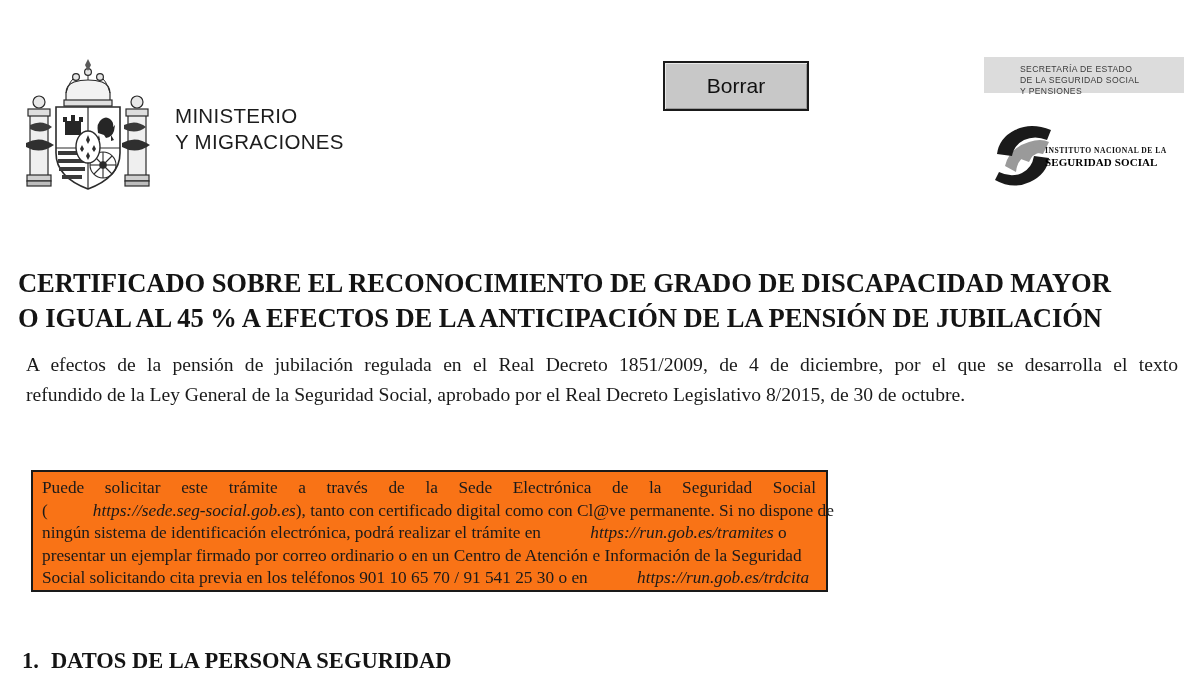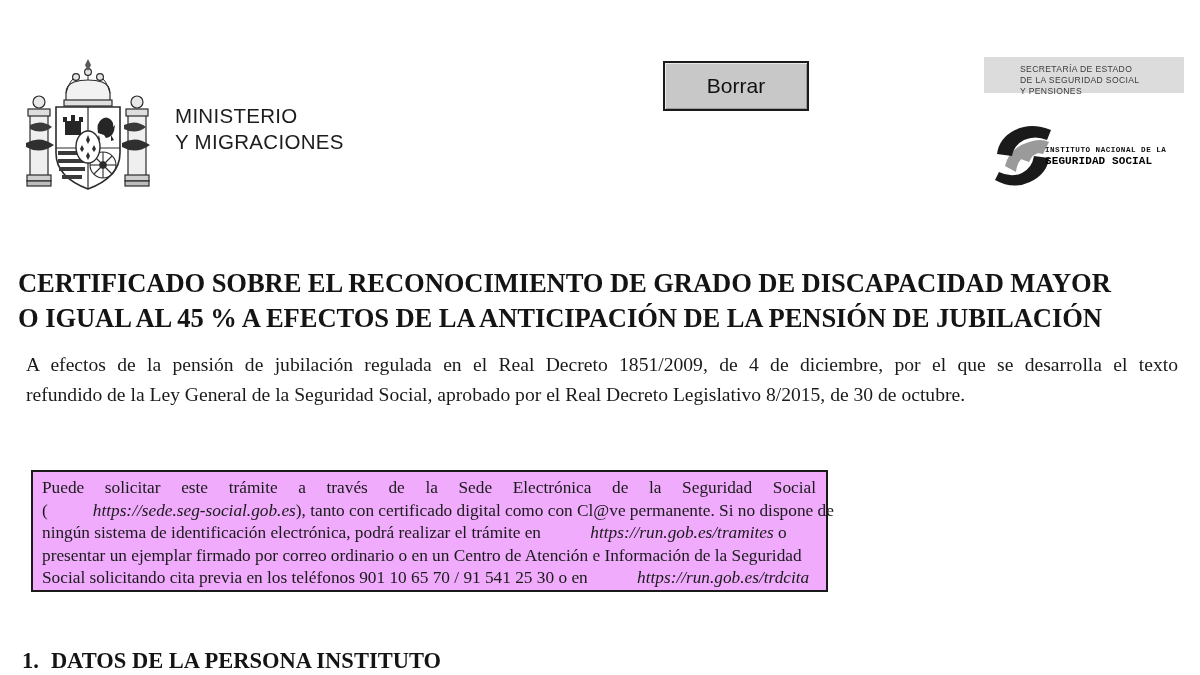--- a/index.html
+++ b/index.html
@@ -101,21 +101,21 @@
   .inss-swirl {
     position: absolute;
     left: 0; top: 0;
     width: 78px; height: 74px;
   }
   .inss-swirl svg { display: block; width: 78px; height: 74px; }
   .inss-words {
     position: absolute;
     left: 60px;
     top: 26px;
-    font-family: Liberation Mono, monospace;
+    font-family: Liberation Serif, serif;
     white-space: nowrap;
   }
   .inss-line1 {
     font-size: 7.6px;
     font-weight: 700;
     letter-spacing: 0.5px;
     color: #111;
     margin-bottom: 1px;
   }
   .inss-line2 {
@@ -160,21 +160,21 @@
   }
 
   
   .info-box {
     position: absolute;
     left: 31px;
     top: 470px;
     width: 797px;
     height: 122px;
     border: 2px solid #1a1a1a;
-    background: #f0abfc;
+    background: #f97316;
   }
   .info-box-inner {
     position: absolute;
     left: 9px;
     top: 5px;
     width: 774px;
     font-size: 17.3px;
     line-height: 22.6px;
     color: #1a1a1a;
   }
@@ -326,14 +326,14 @@
   <div class="info-box-inner">
     <span class="ib-line ib-just">Puede solicitar este trámite a través de la Sede Electrónica de la Seguridad Social</span>
     <span class="ib-line"><span>(</span><span class="bi">https://sede.seg-social.gob.es</span><span>), tanto con certificado digital como con Cl@ve permanente. Si no dispone de</span></span>
     <span class="ib-line"><span>ningún sistema de identificación electrónica, podrá realizar el trámite en </span><span class="bi">https://run.gob.es/tramites</span><span> o</span></span>
     <span class="ib-line">presentar un ejemplar firmado por correo ordinario o en un Centro de Atención e Información de la Seguridad</span>
     <span class="ib-line"><span>Social solicitando cita previa en los teléfonos 901 10 65 70 / 91 541 25 30 o en </span><span class="bi">https://run.gob.es/trdcita</span></span>
   </div>
 </div>
 
 <h2 class="section-heading">
-  <span class="sh-num">1.</span><span>DATOS DE LA PERSONA INSTITUTO</span>
+  <span class="sh-num">1.</span><span>DATOS DE LA PERSONA SEGURIDAD</span>
 </h2>
 
 </body></html>

